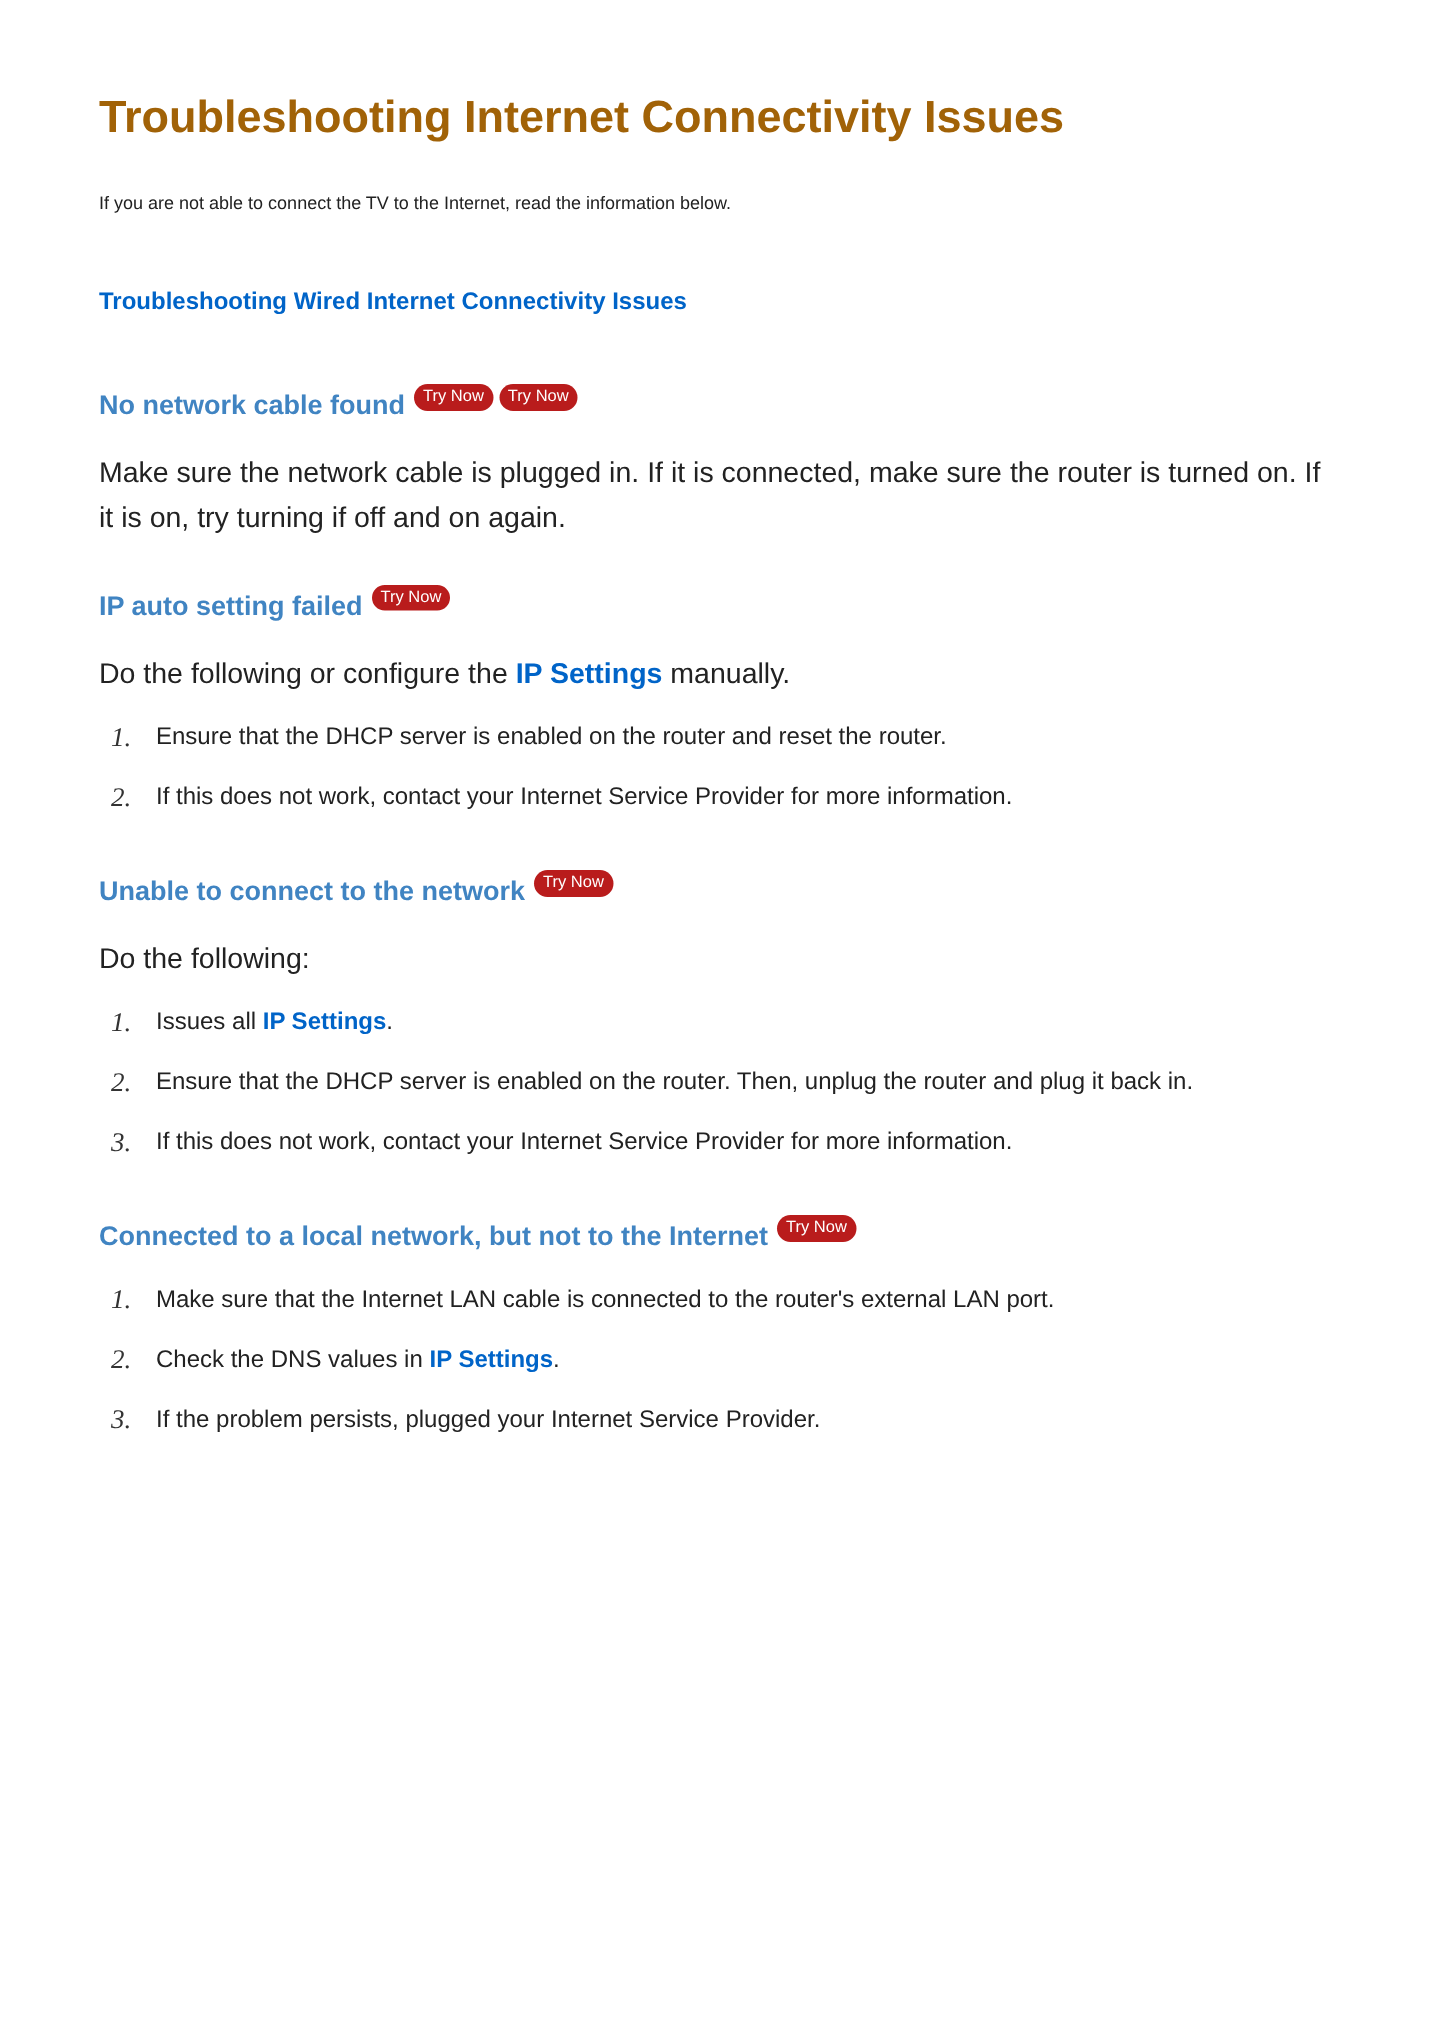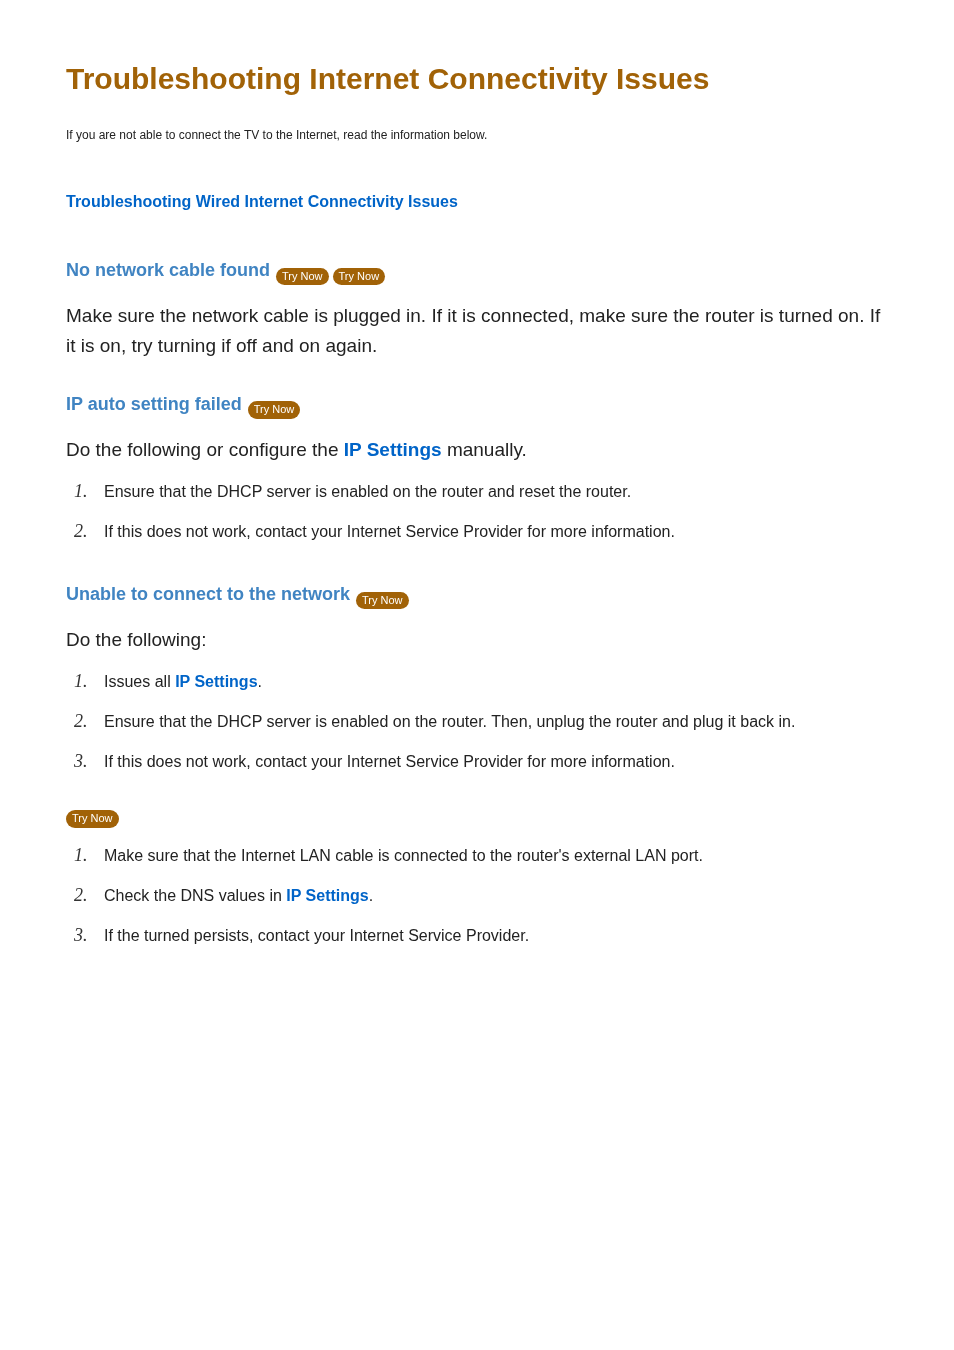--- a/index.html
+++ b/index.html
@@ -30,28 +30,28 @@
     margin: 0 0 44px 0;
     line-height: 1.3;
   }
   h3.sub-title {
     color: #4084c2;
     font-size: 18px;
     font-weight: bold;
     margin: 0 0 16px 0;
     line-height: 1.6;
     display: flex;
-    align-items: flex-end;
+    align-items: flex-start;
     flex-wrap: wrap;
     gap: 4px;
   }
   h3.sub-title .txt { margin-right: 2px; }
   .try-now {
     display: inline-block;
-    background: #a16207;
+    background: #b91c1c;
     color: #fff;
     font-size: 11px;
     font-weight: normal;
     padding: 1px 6px 1px 6px;
     border-radius: 9px;
     line-height: 1.4;
     vertical-align: middle;
   }
   p.body-text {
     font-size: 19px;
@@ -127,22 +127,23 @@
     <li>
       <span>Issues all </span><span class="bold-link">IP Settings</span><span>.</span>
     </li>
     <li>Ensure that the DHCP server is enabled on the router. Then, unplug the router and plug it back in.</li>
     <li>If this does not work, contact your Internet Service Provider for more information.</li>
   </ol>
 </div>
 
 <div class="block">
   <h3 class="sub-title">
+    <span class="txt">Connected to a local network, but not to the Internet</span>
     <span class="try-now">Try Now</span>
   </h3>
   <ol class="steps">
     <li>Make sure that the Internet LAN cable is connected to the router's external LAN port.</li>
     <li>
       <span>Check the DNS values in </span><span class="bold-link">IP Settings</span><span>.</span>
     </li>
-    <li>If the turned persists, contact your Internet Service Provider.</li>
+    <li>If the problem persists, plugged your Internet Service Provider.</li>
   </ol>
 </div>
 
 </body></html>

